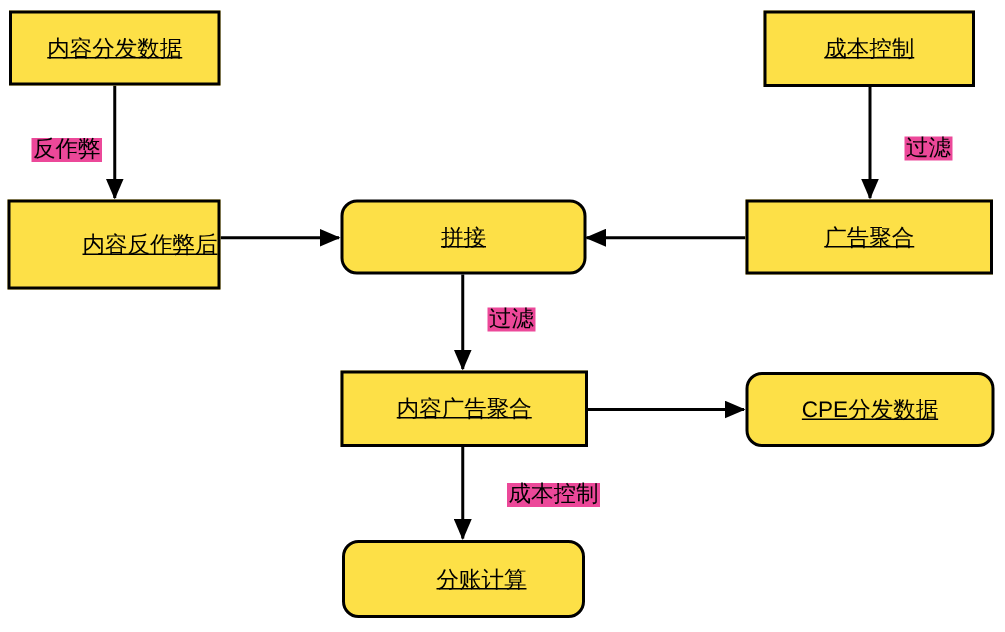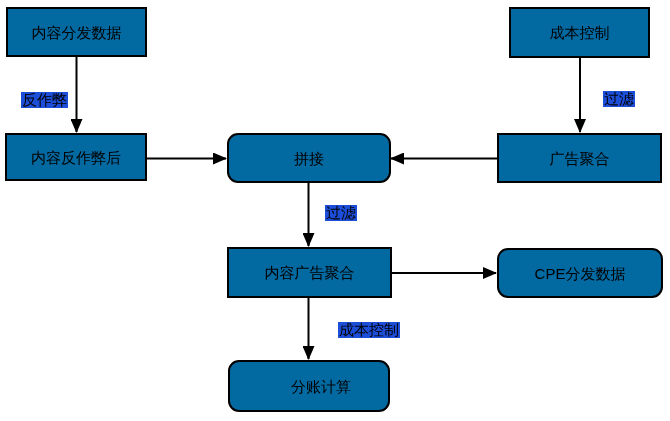--- a/index.html
+++ b/index.html
@@ -24,38 +24,39 @@
   }
   .edges line {
     stroke: #000000;
     stroke-width: 2;
     pointer-events: stroke;
   }
   .node {
     position: absolute;
     box-sizing: border-box;
     border: 2px solid #000000;
-    background: #0369a1;
+    background: #fde047;
     display: flex;
     align-items: center;
     justify-content: center;
     font-size: 15px;
     line-height: 1;
     white-space: nowrap;
     cursor: default;
+    text-decoration: underline;
   }
   .node.rounded {
     border-radius: 11px;
   }
   .edge-label {
     position: absolute;
     font-size: 15px;
     line-height: 16px;
     white-space: nowrap;
-    background: #1d4ed8;
+    background: #ec4899;
     padding: 0 1px;
   }
 </style>
 </head>
 <body>
 
 <div class="canvas">
 
   <svg class="edges" width="670" height="421" viewBox="0 0 670 421">
     <defs>
@@ -73,21 +74,21 @@
   </svg>
 
   <div class="node rect" style="left:6px; top:7px; width:141px; height:50px;">
     <span>内容分发数据</span>
   </div>
 
   <div class="node rect" style="left:509px; top:7px; width:141px; height:51px;">
     <span>成本控制</span>
   </div>
 
-  <div class="node rect" style="left:5px; top:133px; width:142px; height:48px;">
+  <div class="node rect" style="left:5px; top:133px; width:142px; height:60px;justify-content:flex-end;">
     <span>内容反作弊后</span>
   </div>
 
   <div class="node rounded" style="left:227px; top:133px; width:164px; height:50px;">
     <span>拼接</span>
   </div>
 
   <div class="node rect" style="left:497px; top:133px; width:165px; height:50px;">
     <span>广告聚合</span>
   </div>

